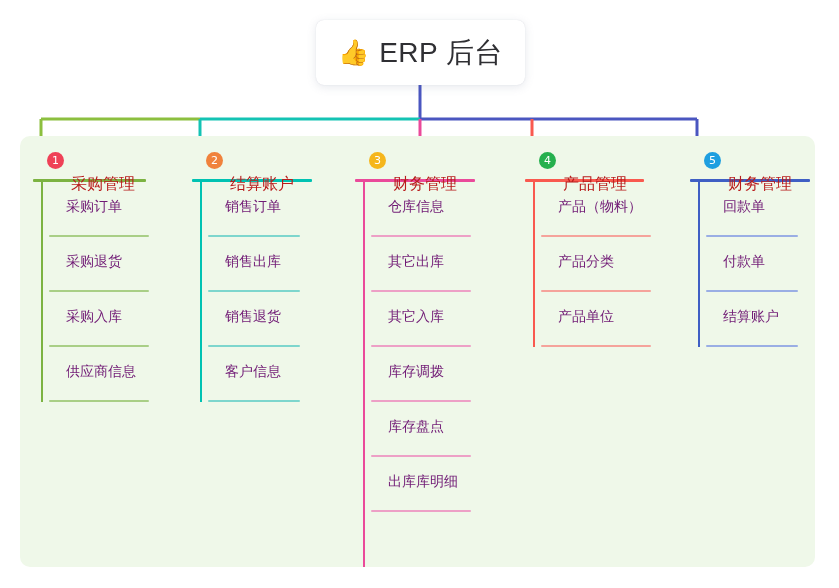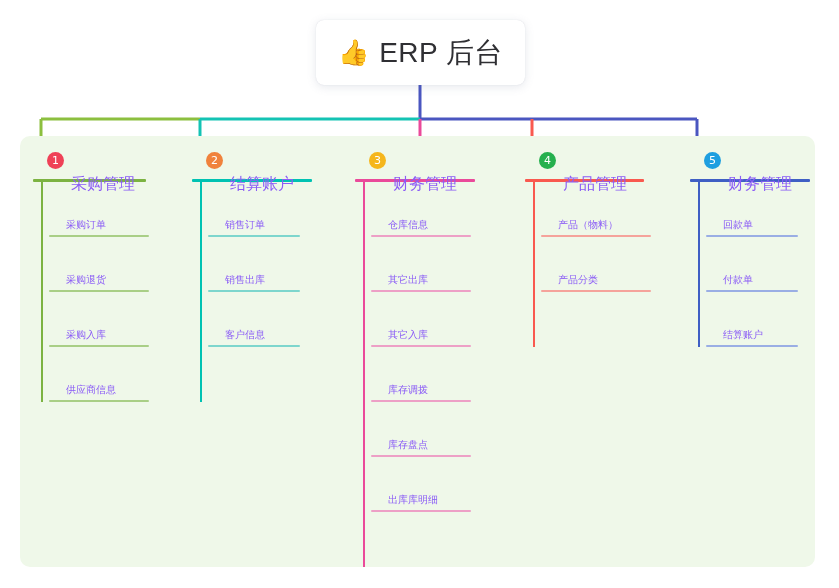--- a/index.html
+++ b/index.html
@@ -84,21 +84,21 @@
     border-radius: 50%;
     color: #ffffff;
     font-size: 11px;
     line-height: 17px;
     text-align: center;
     font-family: "DejaVu Sans", sans-serif;
     flex: 0 0 auto;
   }
   .col-title {
     font-size: 16px;
-    color: #8b5cf6;
+    color: #b91c1c;
     white-space: nowrap;
     margin-top: 48px;
   }
   .col-rule {
     height: 3px;
     border-radius: 1px;
     margin-top: 5px;
   }
 
   .items {
@@ -113,24 +113,24 @@
   }
   .item {
     position: relative;
     height: 55px;
     box-sizing: border-box;
     padding-left: 25px;
     display: flex;
     align-items: flex-end;
   }
   .item-label {
-    font-size: 10px;
-    color: #8b5cf6;
+    font-size: 14px;
+    color: #701a75;
     white-space: nowrap;
-    padding-bottom: 5px;
+    padding-bottom: 21px;
   }
   .item-rule {
     position: absolute;
     left: 8px;
     bottom: 0;
     height: 2px;
     border-radius: 1px;
   }
 </style>
 </head>
@@ -194,20 +194,24 @@
         <div class="spine" style="background: rgb(0, 194, 178); height: 220px;"></div>
         <div class="item">
           <span class="item-label">销售订单</span>
           <div class="item-rule" style="background: rgb(125, 214, 205); width: 92px;"></div>
         </div>
         <div class="item">
           <span class="item-label">销售出库</span>
           <div class="item-rule" style="background: rgb(125, 214, 205); width: 92px;"></div>
         </div>
         <div class="item">
+          <span class="item-label">销售退货</span>
+          <div class="item-rule" style="background: rgb(125, 214, 205); width: 92px;"></div>
+        </div>
+        <div class="item">
           <span class="item-label">客户信息</span>
           <div class="item-rule" style="background: rgb(125, 214, 205); width: 92px;"></div>
         </div>
       </div>
     </div>
     <div class="column" style="left: 355px; top: 146px; width: 120px;">
       <div class="col-header">
         <span class="badge" style="background: rgb(245, 182, 28);">3</span>
         <span class="col-title">财务管理</span>
       </div>
@@ -249,20 +253,24 @@
       <div class="items">
         <div class="spine" style="background: rgb(249, 89, 79); height: 165px;"></div>
         <div class="item">
           <span class="item-label">产品（物料）</span>
           <div class="item-rule" style="background: rgb(245, 163, 155); width: 110px;"></div>
         </div>
         <div class="item">
           <span class="item-label">产品分类</span>
           <div class="item-rule" style="background: rgb(245, 163, 155); width: 110px;"></div>
         </div>
+        <div class="item">
+          <span class="item-label">产品单位</span>
+          <div class="item-rule" style="background: rgb(245, 163, 155); width: 110px;"></div>
+        </div>
       </div>
     </div>
     <div class="column" style="left: 690px; top: 146px; width: 120px;">
       <div class="col-header">
         <span class="badge" style="background: rgb(30, 159, 224);">5</span>
         <span class="col-title">财务管理</span>
       </div>
       <div class="col-rule" style="background: rgb(63, 95, 196); width: 120px;"></div>
       <div class="items">
         <div class="spine" style="background: rgb(63, 95, 196); height: 165px;"></div>

